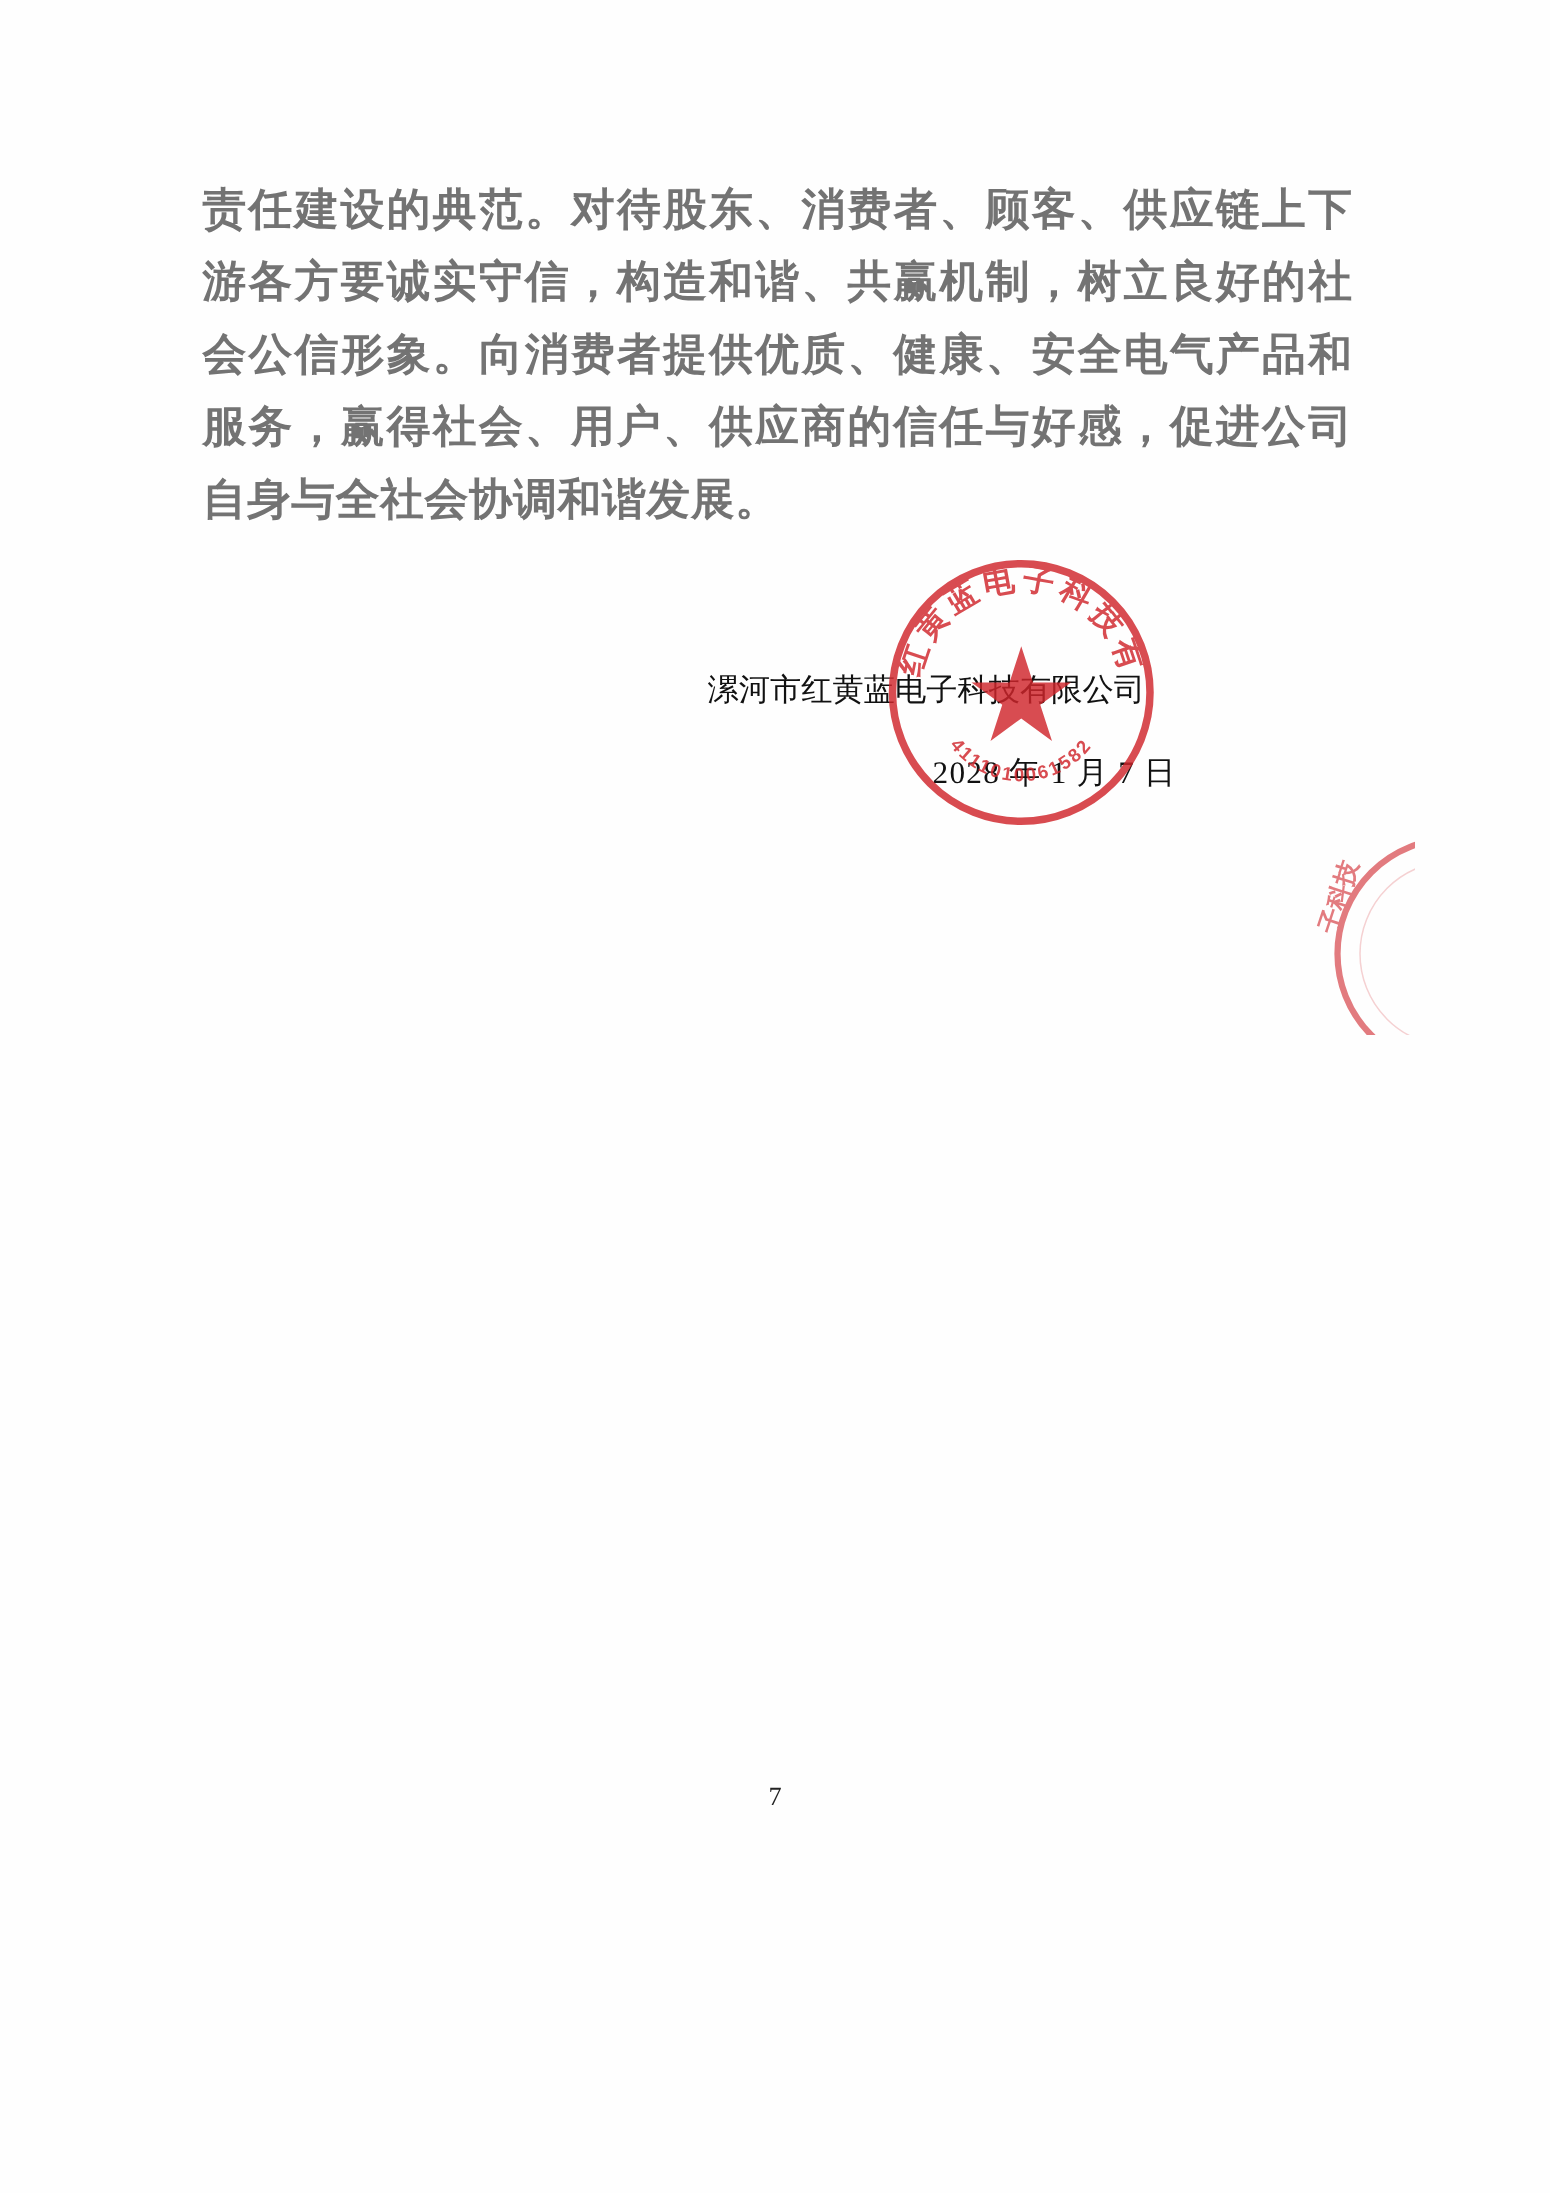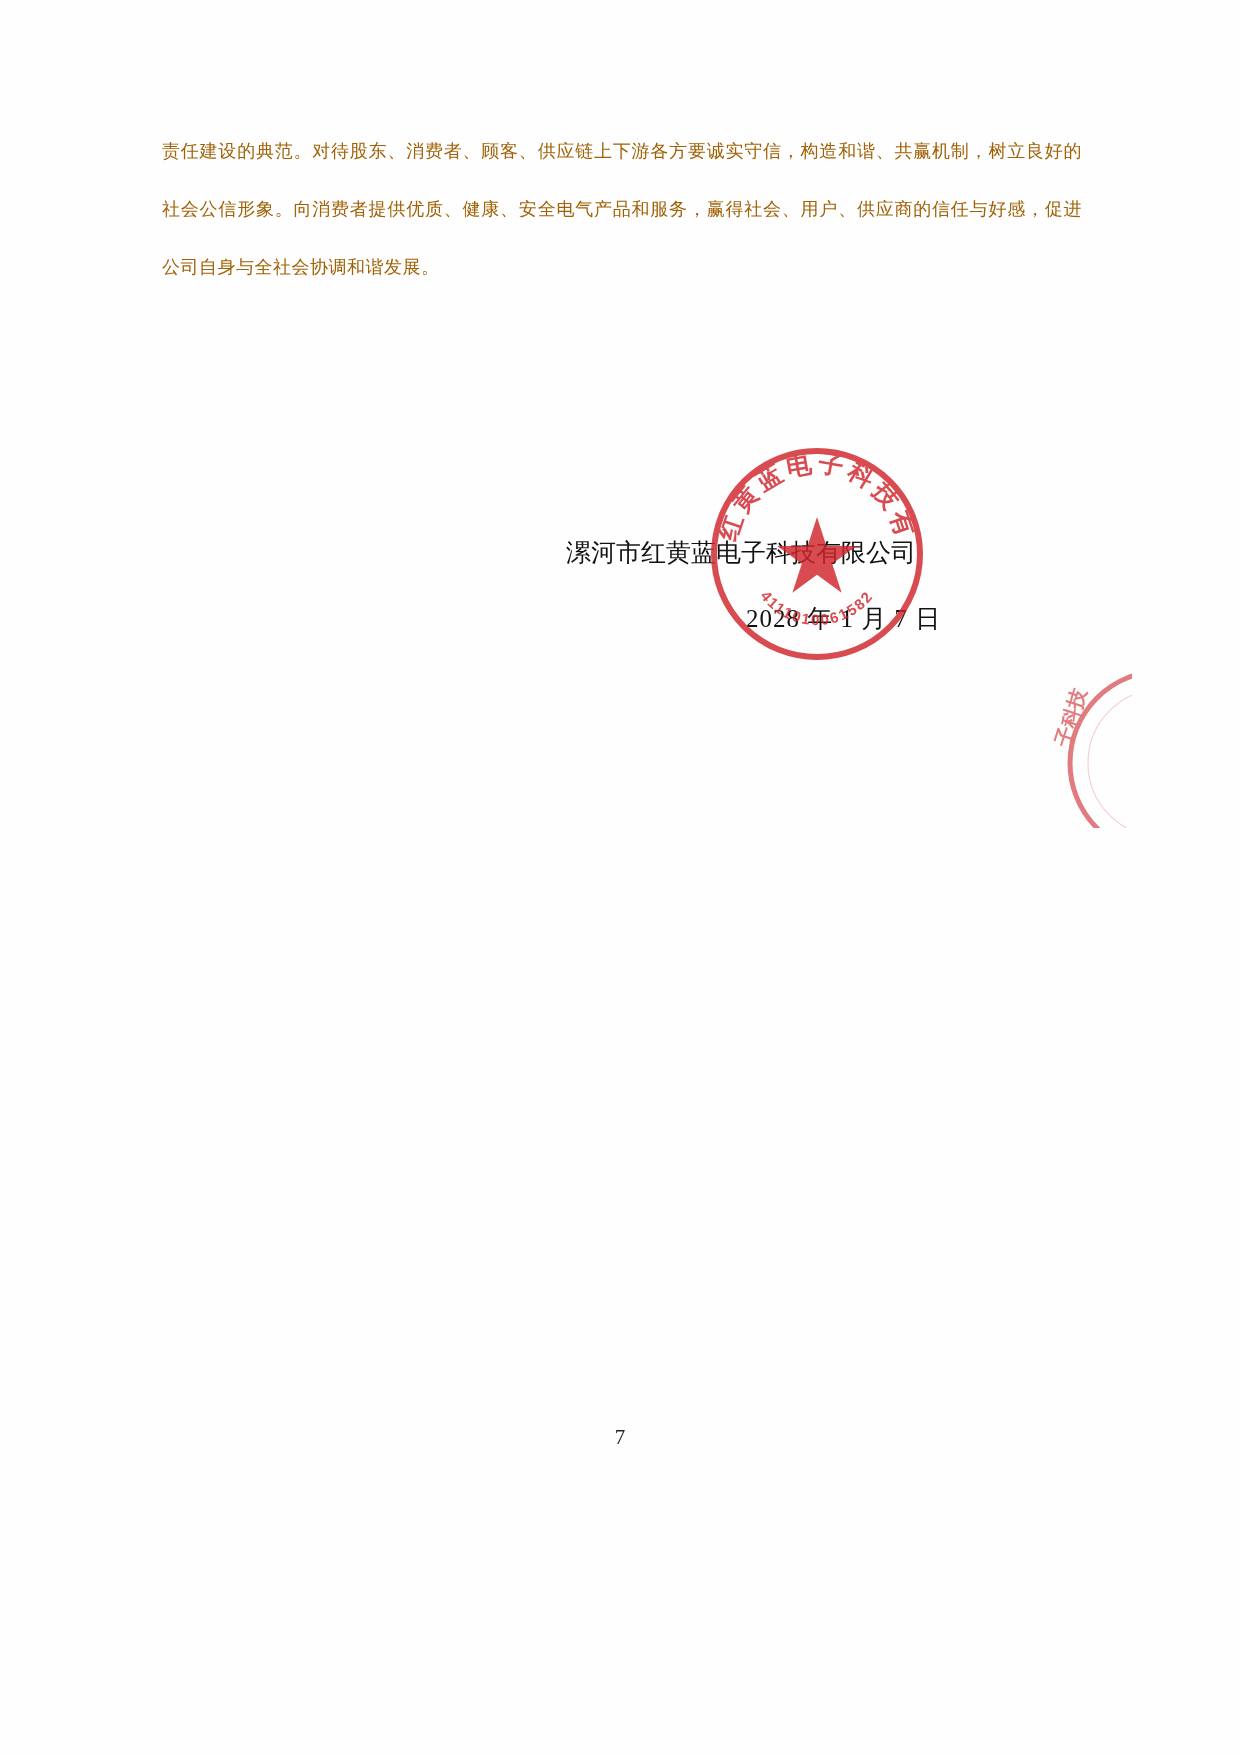--- a/index.html
+++ b/index.html
@@ -21,26 +21,27 @@
     inset: 0;
     background: #fefefe;
   }
 
   
   .body-text {
     position: absolute;
     left: 162px;
     top: 104px;
     width: 920px;
-    font-size: 18px;
+    font-size: 35px;
     line-height: 58px;
     letter-spacing: 0.5px;
     text-align: justify;
     text-justify: inter-ideograph;
-    color: #a16207;
+    color: #737373;
+    font-weight: bold;
   }
 
   
   .sign-block {
     position: absolute;
     left: 566px;
     top: 520px;
     width: 420px;
     font-size: 25px;
     line-height: 66px;

